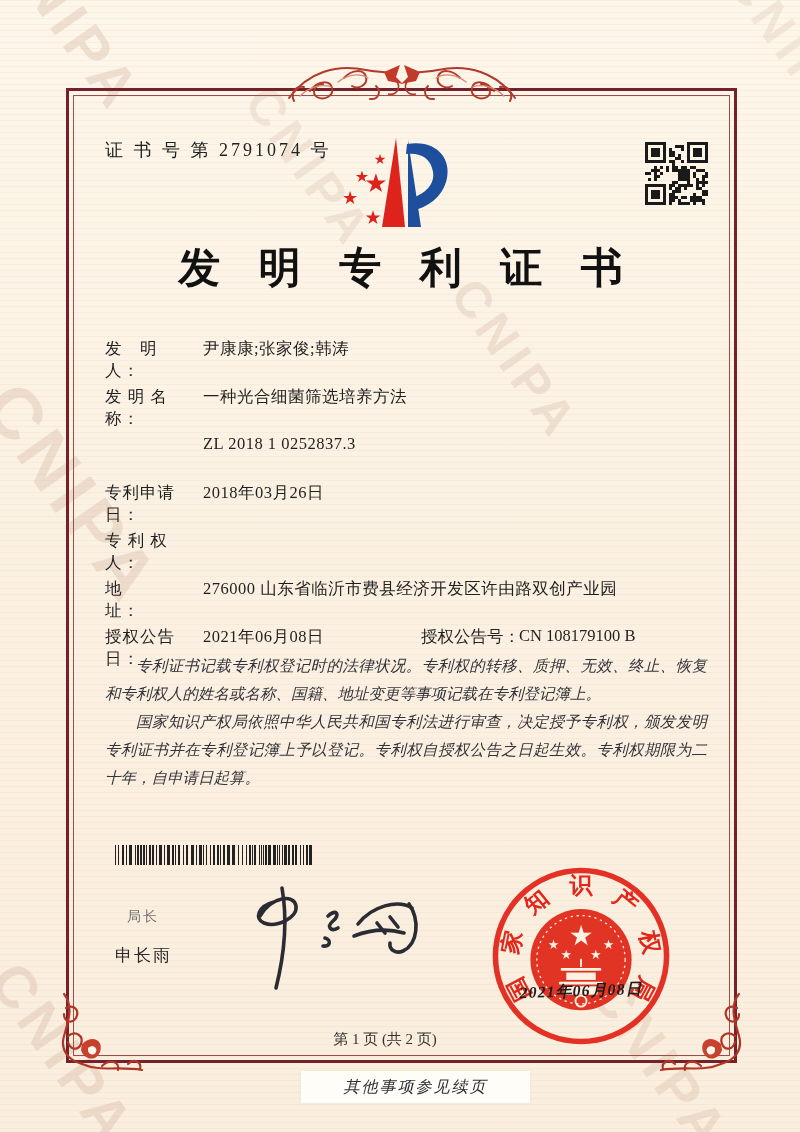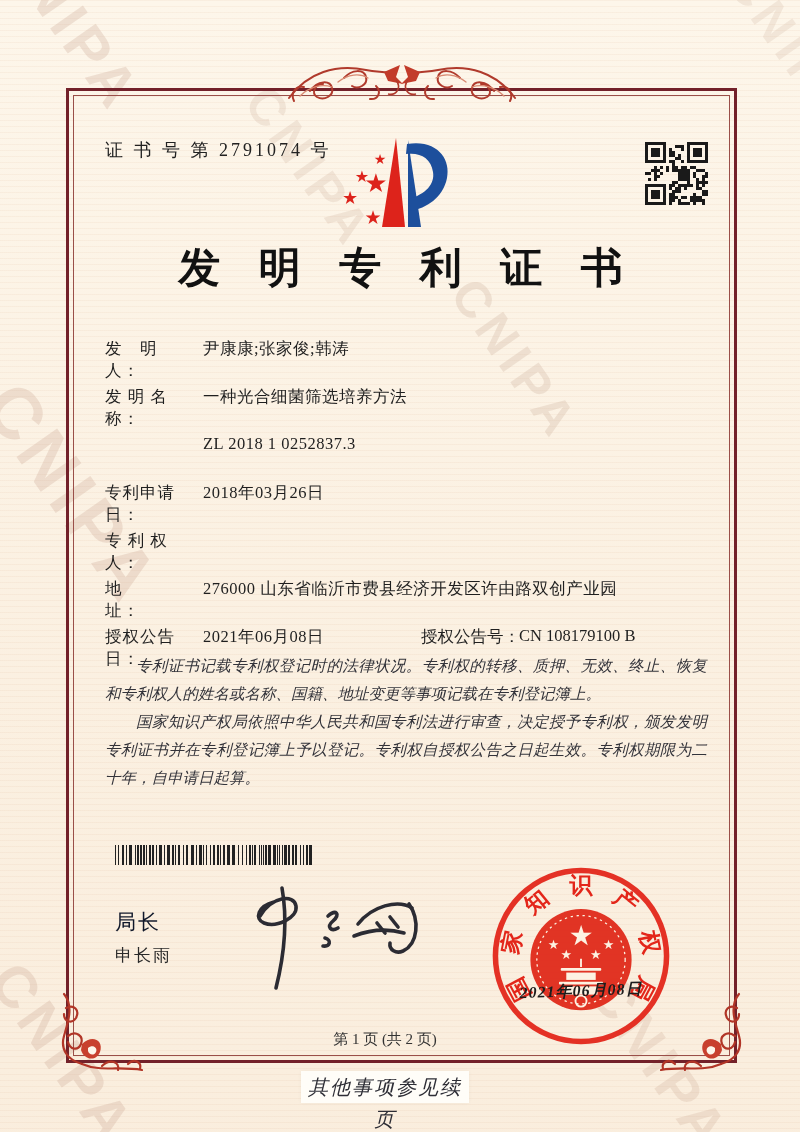--- a/index.html
+++ b/index.html
@@ -49,34 +49,34 @@
   .row .val{position:absolute;left:98px;top:8px;white-space:nowrap;letter-spacing:0.5px;}
   .row .lbl2{position:absolute;left:316px;top:8px;}
   .row .val2{position:absolute;left:414px;top:8px;white-space:nowrap;}
   .paras{
     position:absolute;left:105px;top:652px;width:602px;
     font-size:15.5px;line-height:28px;font-style:italic;color:#33333a;
     text-align:justify;
   }
   .paras p{margin:0;text-indent:2em;}
   .barcode{position:absolute;left:115px;top:845px;width:204px;height:20px;}
-  .issuer-pos{position:absolute;left:115px;top:908px;font-size:21px;letter-spacing:2px;color:#0f172a;}
+  .issuer-pos{position:absolute;left:127px;top:908px;font-size:14px;letter-spacing:2px;color:#737373;}
   .issuer-name{position:absolute;left:115px;top:944px;font-size:17px;letter-spacing:2px;color:#2a2a2a;}
   .signature{position:absolute;left:232px;top:882px;width:210px;height:112px;}
   .seal{position:absolute;left:489px;top:864px;width:184px;height:184px;}
   .seal-date{
     position:absolute;left:486px;top:981px;width:190px;text-align:center;
     font-size:16px;font-weight:bold;color:#1d1d1d;letter-spacing:1px;
     transform:rotate(-2deg);font-style:italic;
   }
   .page-info{position:absolute;left:280px;top:1030px;width:210px;text-align:center;font-size:15px;color:#333;}
   .footer-note{
-    position:absolute;left:301px;top:1071px;width:168px;height:32px;
+    position:absolute;left:301px;top:1071px;width:229px;height:32px;
     background:#fffdf8;box-shadow:0 0 4px rgba(0,0,0,0.04);
-    text-align:center;line-height:32px;font-size:20px;font-style:italic;color:#2e2e36;
+    text-align:center;line-height:32px;font-size:16px;font-style:italic;color:#2e2e36;
     letter-spacing:2px;
   }
   .ornament{position:absolute;pointer-events:none;}
   svg{display:block;}
 </style>
 </head>
 <body>
 
 <div class="texture"></div>
 

